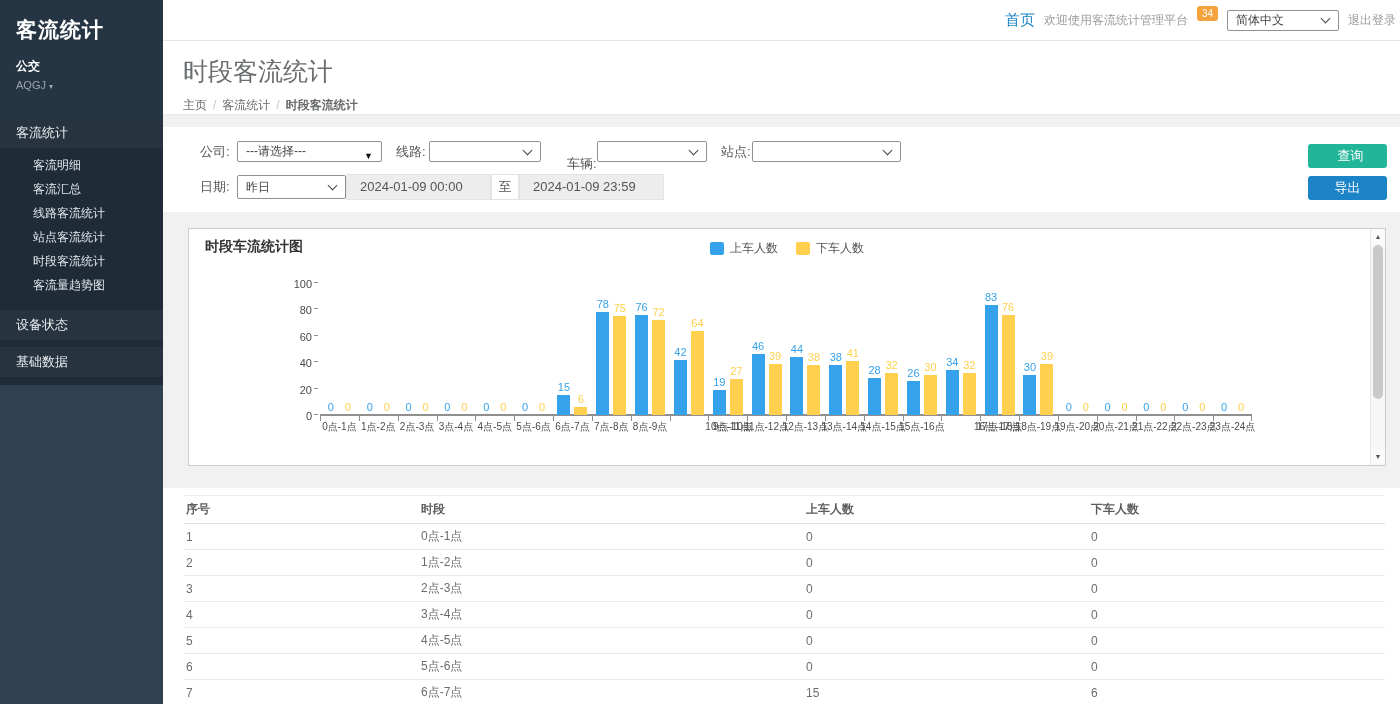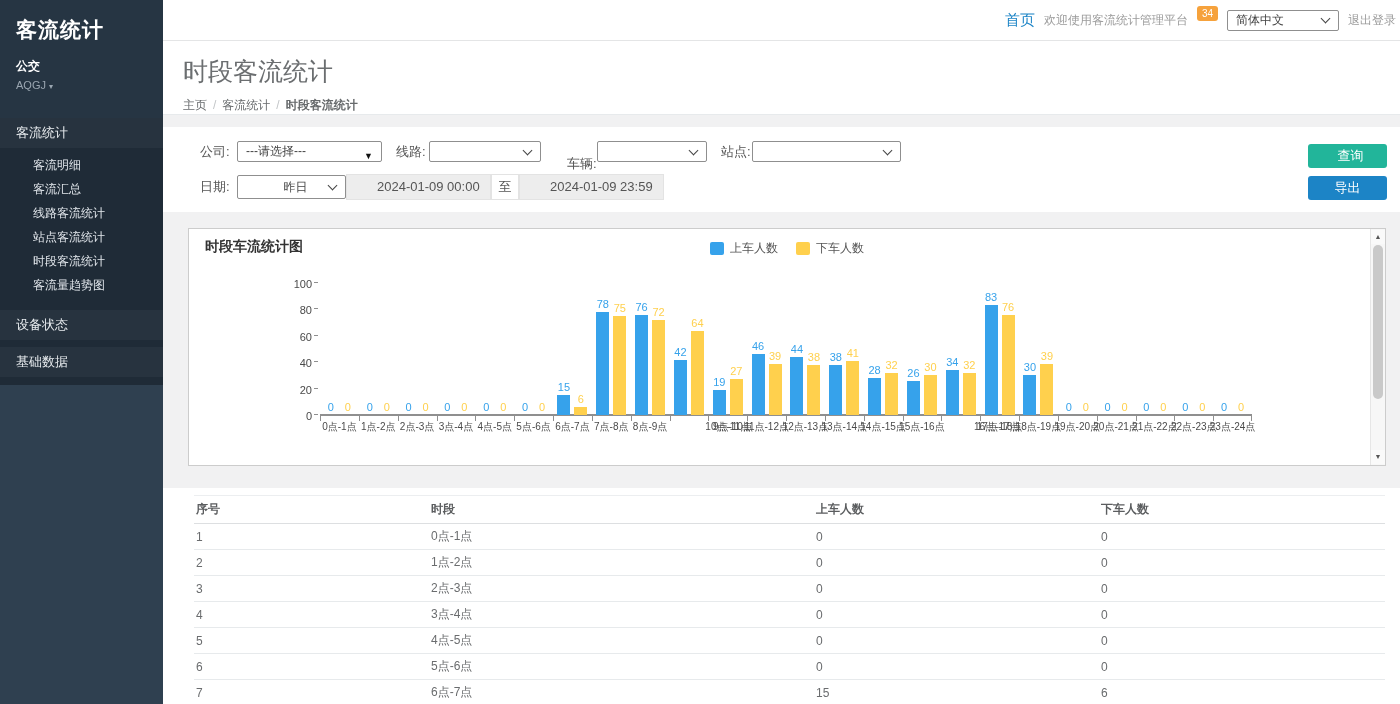--- a/index.html
+++ b/index.html
@@ -36,21 +36,21 @@
   .breadcrumb .crumb.current { font-weight:bold; cursor:default; }
 
   .band1 { height:12px; } .band2 { height:16px; } .band3 { height:22px; }
 
   
   .filter-panel { position:relative; height:85px; background:#fff; font-size:13px; color:#555; }
   .flabel { position:absolute; line-height:22px; }
   .sel { position:absolute; background:#fff; border:1px solid #8f8f8f; border-radius:2px; height:21px; line-height:19px; font-size:12px; color:#444; padding-left:8px; cursor:pointer; }
   .sel.chev::after { content:""; position:absolute; right:9px; top:50%; width:6px; height:6px; border-right:1.6px solid #444; border-bottom:1.6px solid #444; transform:translateY(-72%) rotate(45deg); }
   .sel .tri { position:absolute; right:8px; top:5px; font-size:9px; color:#111; }
-  .dinput { position:absolute; height:26px; line-height:24px; background:#ededed; border:1px solid #e3e3e3; font-size:13px; color:#555; padding-left:30px; }
+  .dinput { position:absolute; height:26px; line-height:24px; background:#ededed; border:1px solid #e3e3e3; font-size:13px; color:#555; padding-left:13px; }
   .daddon { position:absolute; height:26px; line-height:24px; background:#fff; border:1px solid #e3e3e3; font-size:13px; color:#555; text-align:center; }
   .btn { position:absolute; left:1145px; width:79px; height:24px; border:none; border-radius:3px; color:#fff; font-size:13px; font-family:inherit; cursor:pointer; }
   .btn-search { top:17px; background:#22b59a;padding-left:6px; }
   .btn-export { top:49px; background:#1c84c6; }
 
   
   .chart-panel { position:relative; margin:0 14px 0 25px; height:238px; background:#fff; border:1px solid #cccccc; overflow:hidden; }
   .chart-title { position:absolute; left:16px; top:9px; font-size:14px; font-weight:bold; color:#333; }
   .legend { position:absolute; top:11px; left:50%; transform:translateX(-50%); display:flex; gap:18px; }
   .legend-item { display:flex; align-items:center; gap:6px; font-size:12px; color:#555; cursor:pointer; white-space:nowrap; }
@@ -62,21 +62,21 @@
   .bar { position:absolute; bottom:0; width:13px; }
   .vlab { position:absolute; width:27px; text-align:center; font-size:11px; }
   .xlab { position:absolute; bottom:-19px; width:48px; text-align:center; font-size:10px; color:#4a4a4a; white-space:nowrap; overflow:hidden; }
   .xdash { position:absolute; bottom:-6px; width:1px; height:5px; background:#8f8f8f; }
   .vsb { position:absolute; top:0; right:0; bottom:0; width:15px; background:#f7f7f7; border-left:1px solid #e6e6e6; }
   .vsb .arr { position:absolute; left:0; width:14px; height:14px; text-align:center; font-size:7px; line-height:14px; color:#555; background:#fafafa; cursor:pointer; }
   .vsb .arr.up { top:1px; } .vsb .arr.down { bottom:1px; }
   .vsb .thumb { position:absolute; left:2px; top:16px; width:10px; height:calc(100% - 82px); background:#c9c9c9; border-radius:6px; cursor:pointer; }
 
   
-  .table-panel { background:#fff; height:216px; padding:7px 15px 0 31px; overflow:hidden; }
+  .table-panel { background:#fff; height:216px; padding:7px 15px 0 21px; overflow:hidden; }
   table { width:100%; border-collapse:collapse; table-layout:fixed; font-size:12px; }
   col.c1{width:235px;} col.c2{width:385px;} col.c3{width:285px;}
   th { text-align:left; font-weight:bold; color:#5b5d5f; height:28px; border-top:1px solid #eceef0; border-bottom:1px solid #dddfe1; padding-left:2px; }
   td { height:26px; color:#6a6c6e; border-bottom:1px solid #e7eaec; padding-left:2px; }
 </style>
 </head>
 <body>
 
 <div class="app">
 
@@ -139,21 +139,21 @@
       <span class="sel chev" style="left:434px;top:14px;width:110px;">
         <span></span>
       </span>
 
       <span class="flabel" style="left:558px;top:14px;">站点:</span>
       <span class="sel chev" style="left:589px;top:14px;width:149px;">
         <span></span>
       </span>
 
       <span class="flabel" style="left:37px;top:49px;">日期:</span>
-      <span class="sel chev" style="left:74px;top:48px;width:109px;height:24px;line-height:22px;text-align:center;">
+      <span class="sel chev" style="left:74px;top:48px;width:109px;height:24px;line-height:22px;">
         <span>昨日</span>
       </span>
       <span class="dinput" style="left:183px;top:47px;width:145px;">2024-01-09 00:00</span>
       <span class="daddon" style="left:328px;top:47px;width:28px;">至</span>
       <span class="dinput" style="left:356px;top:47px;width:145px;">2024-01-09 23:59</span>
 
       <button class="btn btn-search">查询</button>
       <button class="btn btn-export">导出</button>
     </section>
 

